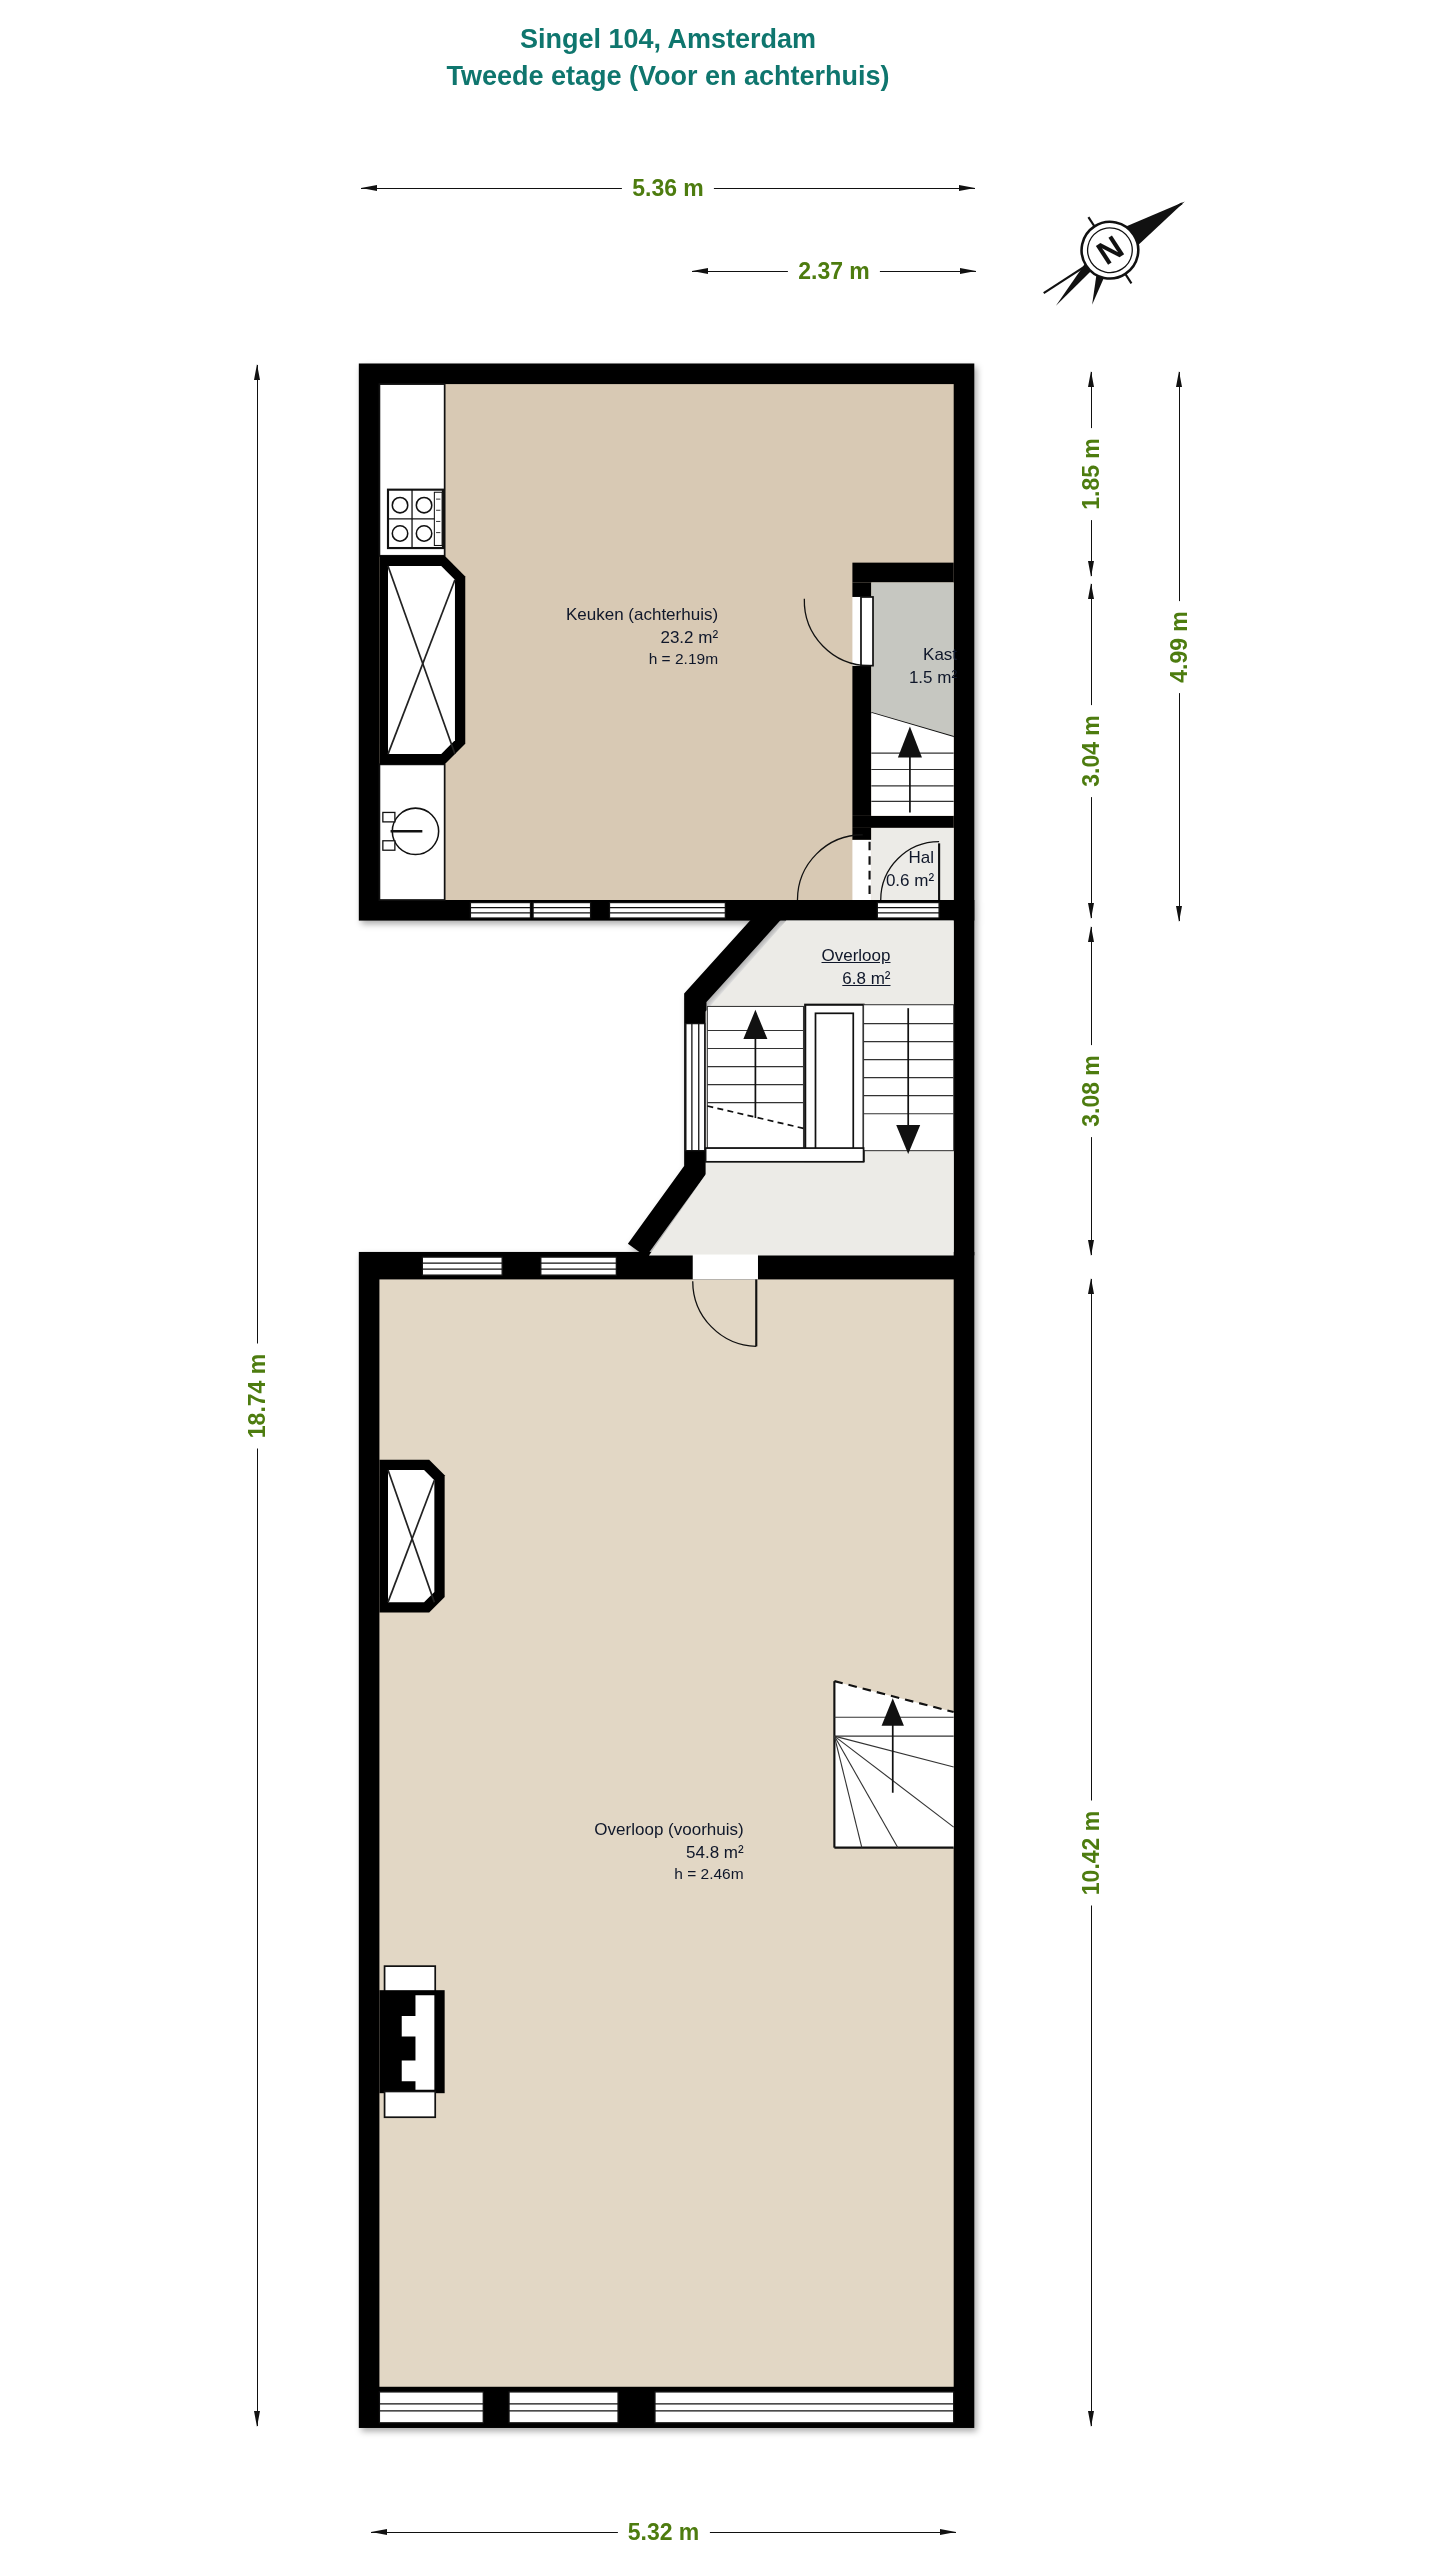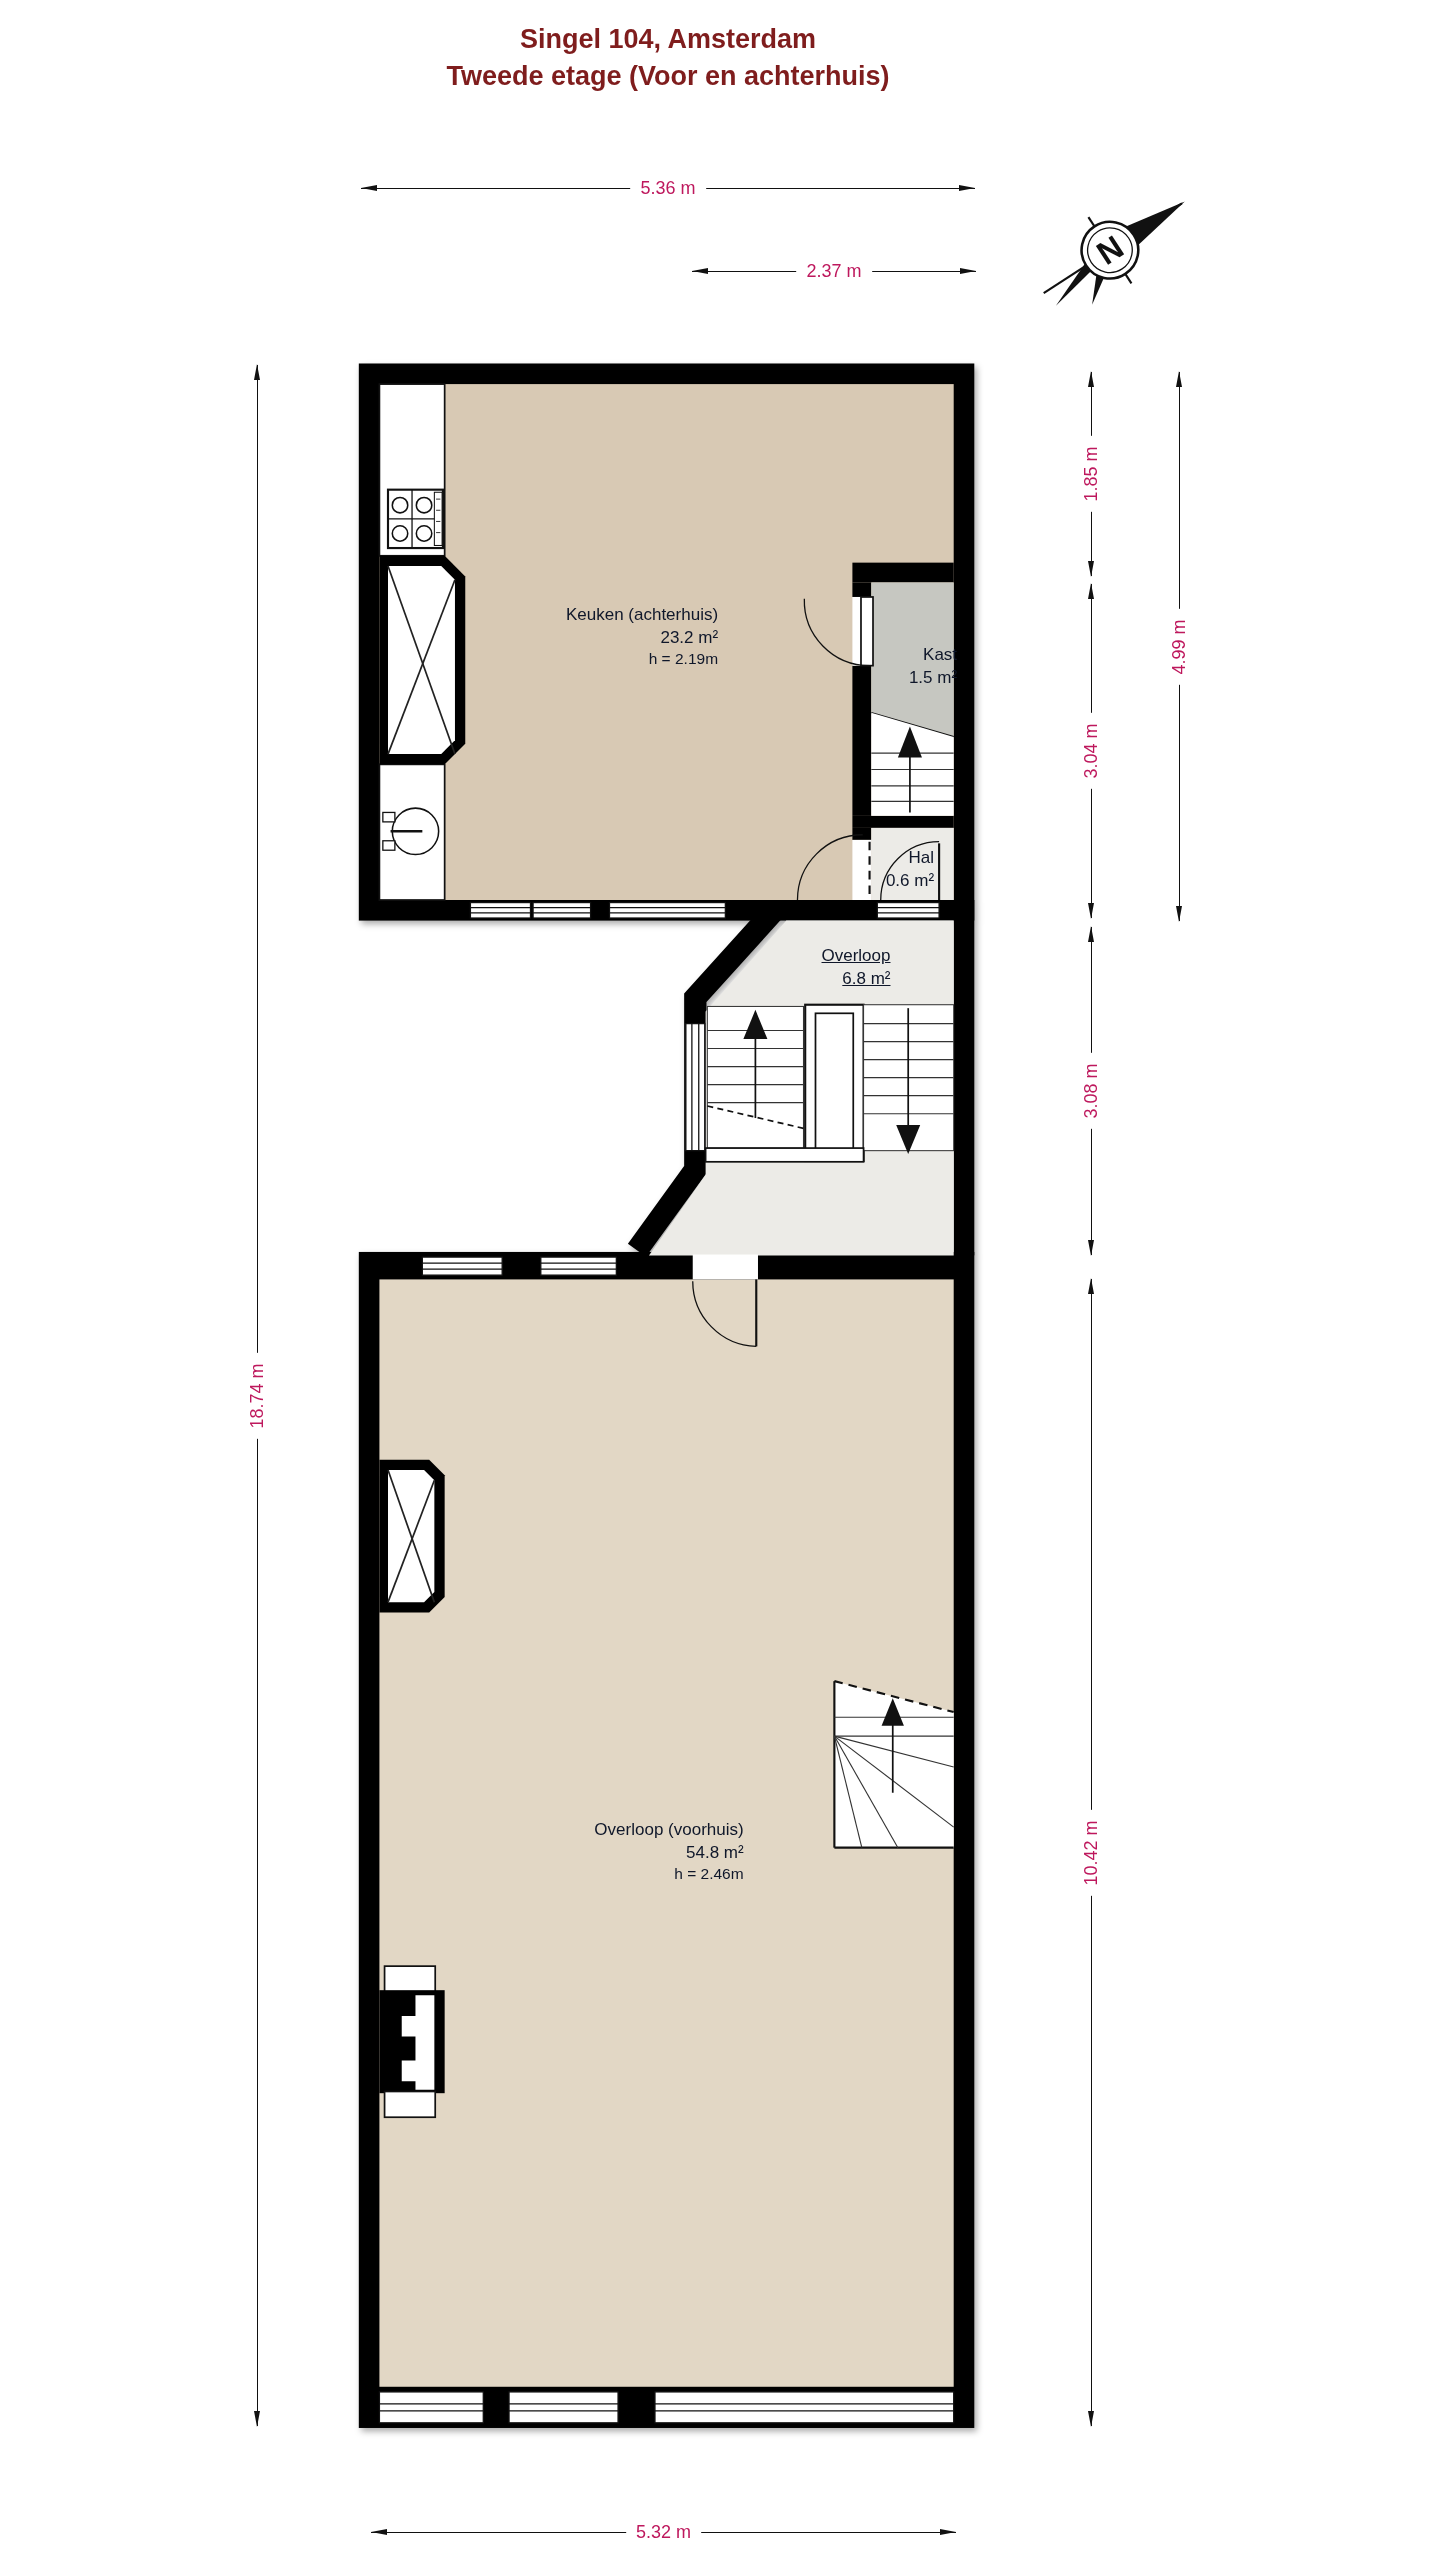--- a/index.html
+++ b/index.html
@@ -1,28 +1,28 @@
 <!DOCTYPE html>
 <html style="font-size:13.7px"><head>
 <meta charset="utf-8">
 <style>
   html,body{margin:0;padding:0;background:#fff;}
   .canvas{position:relative;width:1449px;height:2576px;background:#fff;overflow:hidden;
           font-family:"Liberation Sans",sans-serif;color:#111;}
   svg.plan{position:absolute;left:0;top:0;}
 
   .title{position:absolute;left:668px;top:20.6px;transform:translateX(-50%);
-         text-align:center;font-weight:bold;font-size:27px;line-height:37px;color:#7f1d1d;white-space:nowrap;}
+         text-align:center;font-weight:bold;font-size:27px;line-height:37px;color:#0f766e;white-space:nowrap;}
 
   .room-label{position:absolute;transform:translate(-50%,-50%);text-align:right;
               font-size:17px;line-height:23px;color:#0f172a;white-space:nowrap;}
   .room-label .ceil{font-size:15.5px;line-height:20.6px;display:block;}
   .room-label span{display:block;}
 
-  .dim{position:absolute;font-size:18px;color:#be185d;}
+  .dim{position:absolute;font-size:23px;color:#4d7c0f;font-weight:bold;}
   .dim-h{height:0;border-top:1.7px solid #111;}
   .dim-h::before{content:"";position:absolute;left:0;top:-4.3px;width:0;height:0;
       border:3.9px solid transparent;border-left:0;border-right:16.3px solid #111;}
   .dim-h::after{content:"";position:absolute;right:0;top:-4.3px;width:0;height:0;
       border:3.9px solid transparent;border-right:0;border-left:16.3px solid #111;}
   .dim-v{width:0;border-left:1.7px solid #111;}
   .dim-v::before{content:"";position:absolute;top:-0.9px;left:-4.3px;width:0;height:0;
       border:3.9px solid transparent;border-top:0;border-bottom:16.3px solid #111;}
   .dim-v::after{content:"";position:absolute;bottom:-0.9px;left:-4.3px;width:0;height:0;
       border:3.9px solid transparent;border-bottom:0;border-top:16.3px solid #111;}

